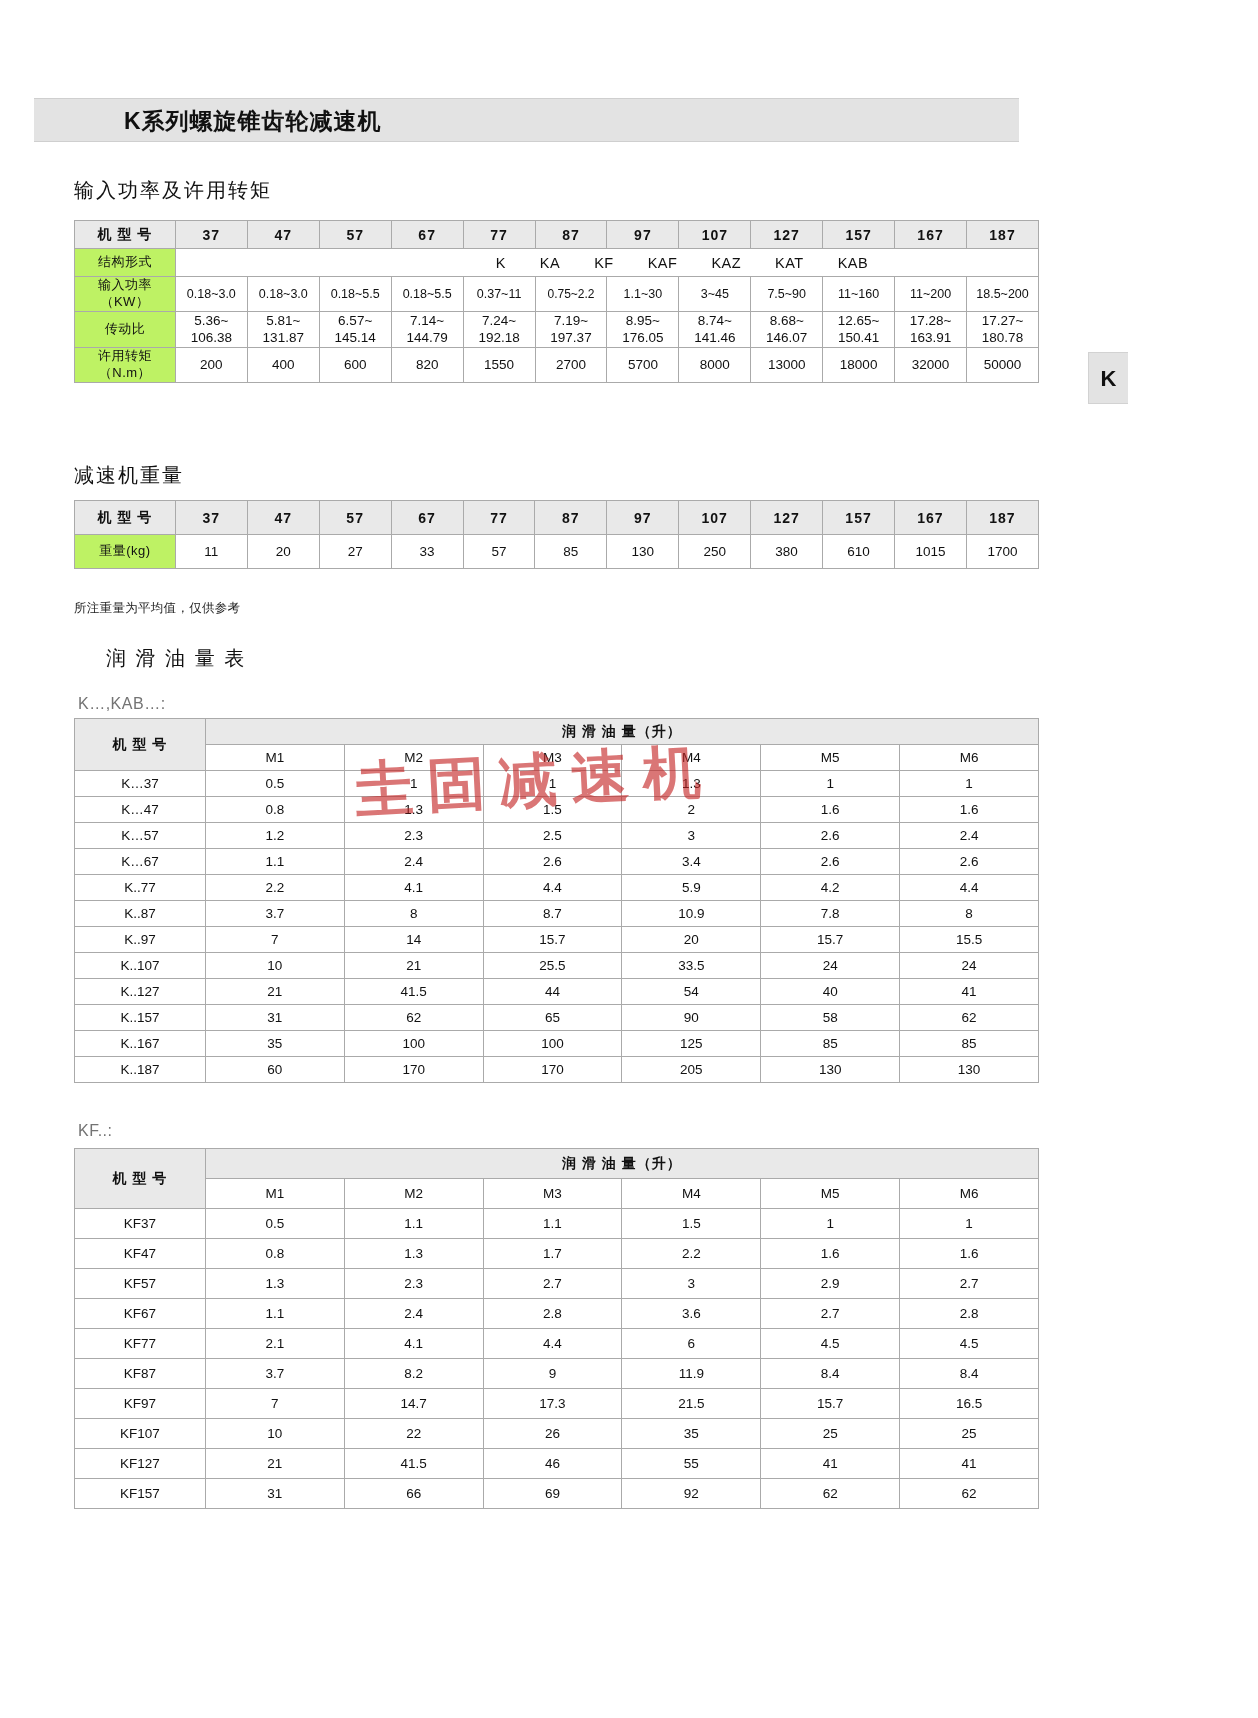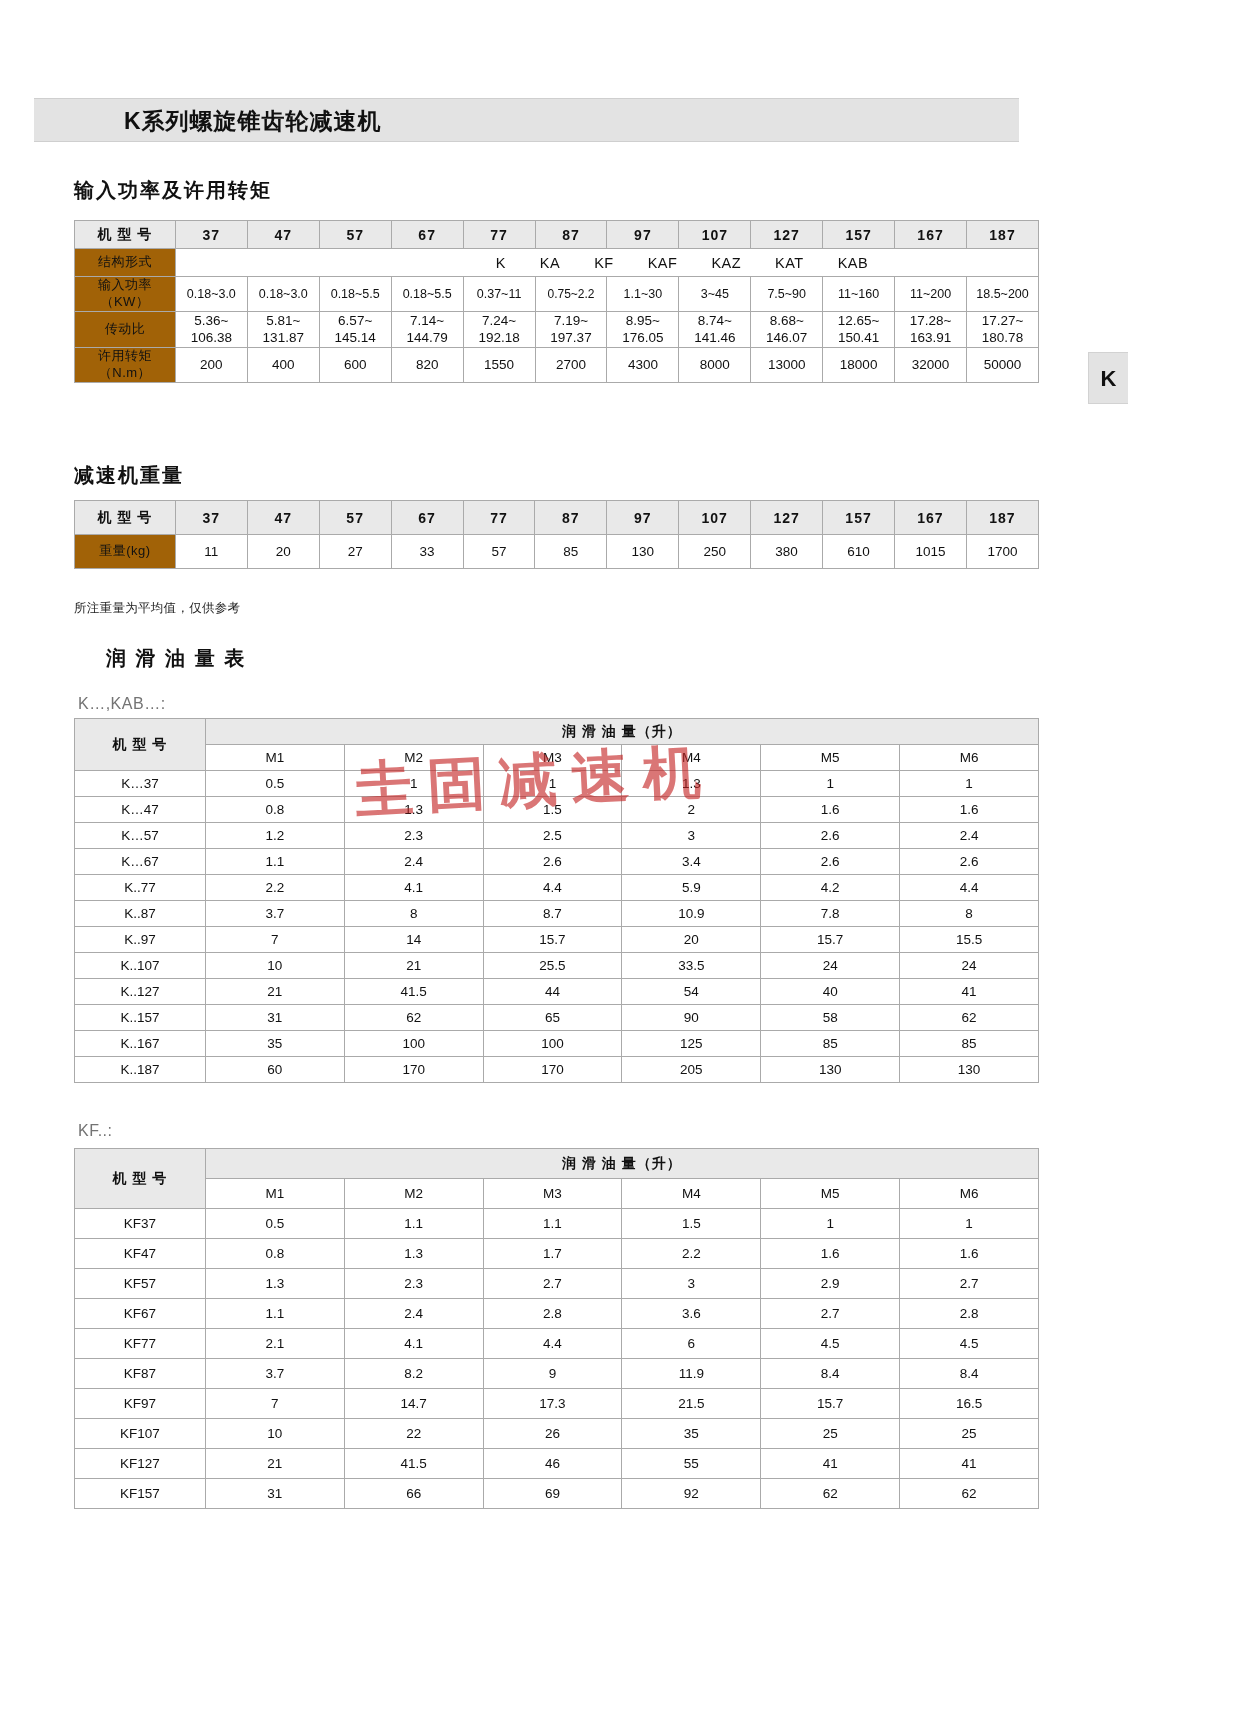--- a/index.html
+++ b/index.html
@@ -60,21 +60,21 @@
     line-height: 52px;
     font-size: 22px;
     font-weight: bold;
     color: #111;
   }
 
   
   .sec-title {
     position: absolute;
     font-size: 20px;
-    font-weight: bold;
+    font-weight: normal;
     letter-spacing: 2px;
     color: #111;
   }
   .sub-label {
     position: absolute;
     font-size: 16px;
     color: #737373;
     letter-spacing: 0.5px;
   }
   .note {
@@ -101,21 +101,21 @@
     padding: 0;
     background: transparent;
   }
   .hd {
     background: #e9e9e9;
     font-weight: bold;
     font-size: 14px;
     letter-spacing: 1px;
   }
   .rowlbl {
-    background: #a16207;
+    background: #bef264;
     font-weight: normal;
     font-size: 13px;
     letter-spacing: 0.5px;
     line-height: 1.25;
   }
   .two-line { line-height: 1.3; }
 
   
   #t-power { left: 74px; top: 220px; width: 965px; }
   #t-power td { height: 28px; }
@@ -312,21 +312,21 @@
         <td class="rowlbl c0 two-line">
           <div>许用转矩</div>
           <div>（N.m）</div>
         </td>
         <td>200</td>
         <td>400</td>
         <td>600</td>
         <td>820</td>
         <td>1550</td>
         <td>2700</td>
-        <td>4300</td>
+        <td>5700</td>
         <td>8000</td>
         <td>13000</td>
         <td>18000</td>
         <td>32000</td>
         <td>50000</td>
       </tr>
     </tbody>
   </table>
 
   <div class="sec-title" style="left:74px; top:462px;">减速机重量</div>

